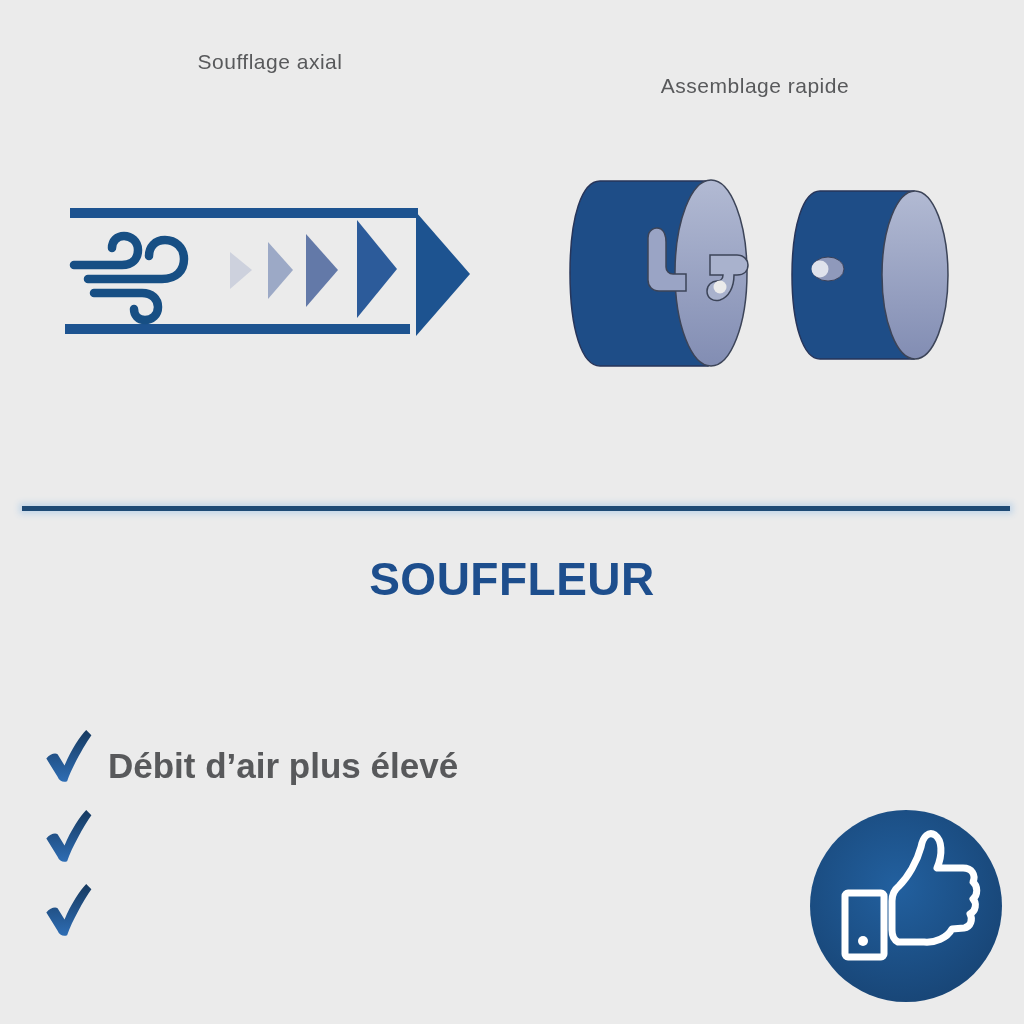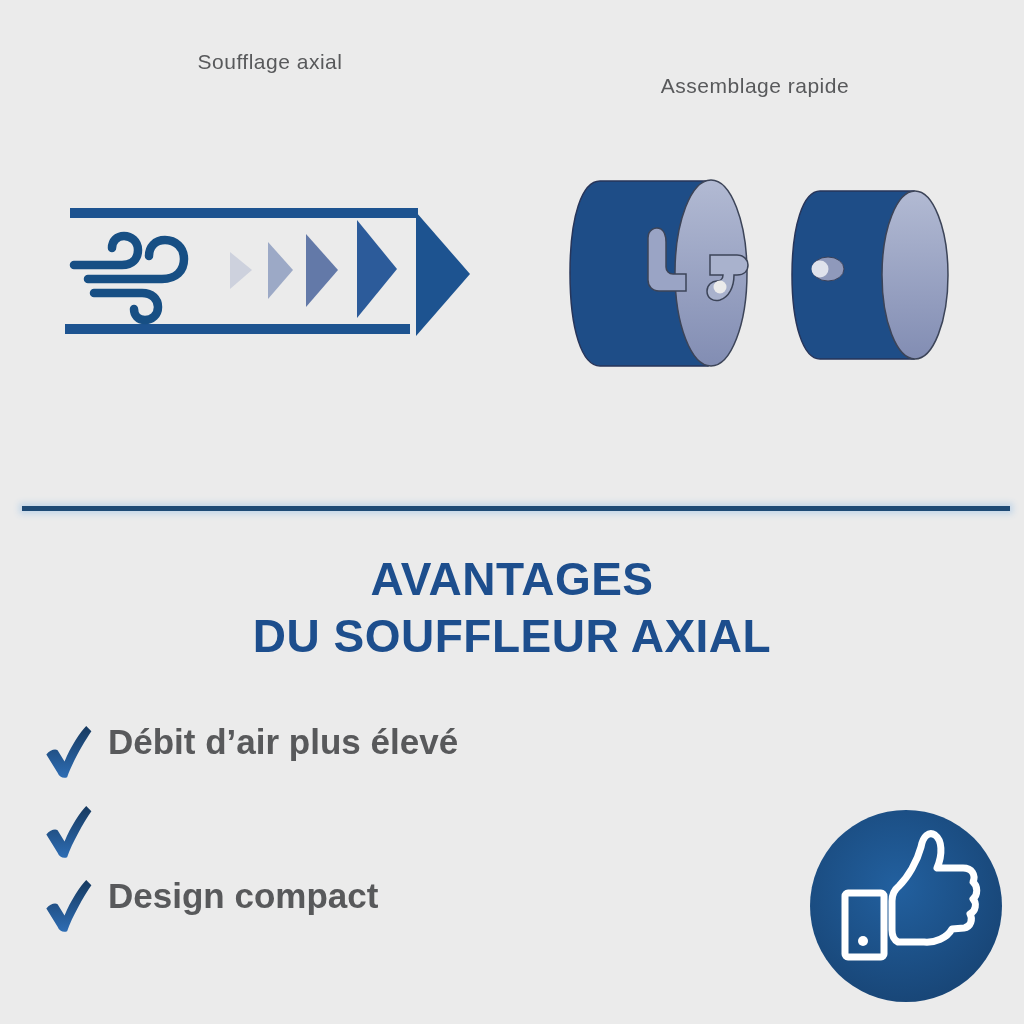--- a/index.html
+++ b/index.html
@@ -23,21 +23,21 @@
     background:#1e4a75;
     box-shadow:0 0 6px 3px #c3d6e8;
   }
   .adv-title{
     position:absolute;left:0;top:551px;width:1024px;
     text-align:center;color:#1d4e8d;font-weight:bold;
     font-size:46px;line-height:57px;letter-spacing:.5px;
   }
   .check-row{
     position:absolute;left:42px;height:64px;
-    display:flex;align-items:flex-start;
+    display:flex;align-items:flex-end;
   }
   .check-row .check{width:52px;height:60px;flex:0 0 auto;}
   .check-row .check-label{
     margin-left:14px;font-size:35px;font-weight:bold;color:#58595b;
     white-space:nowrap;
   }
   .row-1{top:722px;}
   .row-2{top:802px;}
   .row-3{top:876px;}
   .thumb-badge{position:absolute;left:806px;top:806px;width:200px;height:200px;}
@@ -90,22 +90,21 @@
       <g>
         <ellipse cx="270" cy="101" rx="16" ry="12" fill="#8f99bb" stroke="#39415a" stroke-width="1"></ellipse>
         <circle cx="262" cy="101" r="8.5" fill="#dfe2ec"></circle>
       </g>
     </g>
   </svg>
 
   <div class="divider"></div>
 
   <div class="adv-title">
-    <div>AVANTAGES</div>
-    <div>DU SOUFFLEUR AXIAL</div>
+    <div>SOUFFLEUR</div>
   </div>
 
   <div class="check-row row-1">
     <svg class="check" viewBox="0 0 60 66">
       <defs>
         <linearGradient id="ck1" x1="0" y1="0" x2="0" y2="1">
           <stop offset="0" stop-color="#16395f"></stop>
             <stop offset="1" stop-color="#2e6db4"></stop>
         </linearGradient>
       </defs>
@@ -117,21 +116,20 @@
   <div class="check-row row-2">
     <svg class="check" viewBox="0 0 60 66">
       <path d="M5 36 C9 31 15 29 18 31 L26 44 C33 27 44 10 51 3 L57 9 C48 22 35 45 29 62 C25 64 20 62 18 57 Z" fill="url(#ck1)"></path>
     </svg>
   </div>
 
   <div class="check-row row-3">
     <svg class="check" viewBox="0 0 60 66">
       <path d="M5 36 C9 31 15 29 18 31 L26 44 C33 27 44 10 51 3 L57 9 C48 22 35 45 29 62 C25 64 20 62 18 57 Z" fill="url(#ck1)"></path>
     </svg>
-    <span class="check-label">Design compact</span>
   </div>
 
   <svg class="thumb-badge" viewBox="0 0 200 200">
     <defs>
       <radialGradient id="tg" cx="0.45" cy="0.4" r="0.75">
         <stop offset="0" stop-color="#22609f"></stop>
         <stop offset="1" stop-color="#16406e"></stop>
       </radialGradient>
     </defs>
     <circle cx="100" cy="100" r="96" fill="url(#tg)"></circle>

